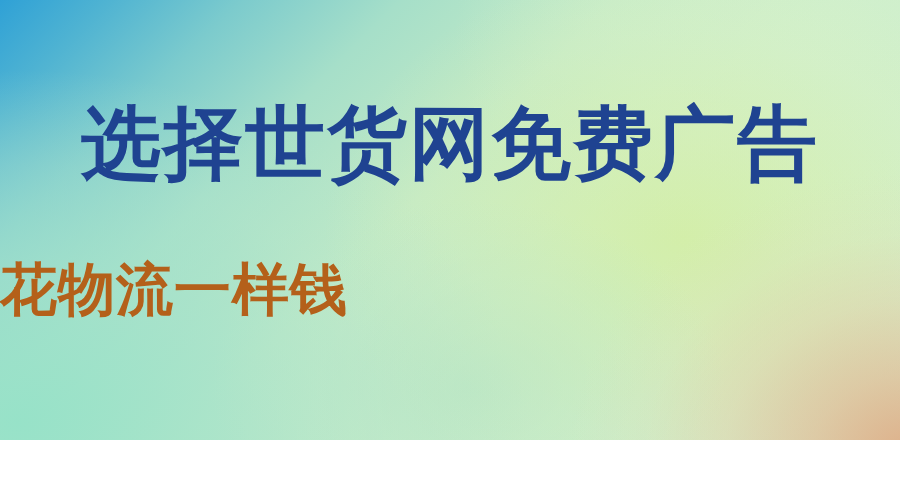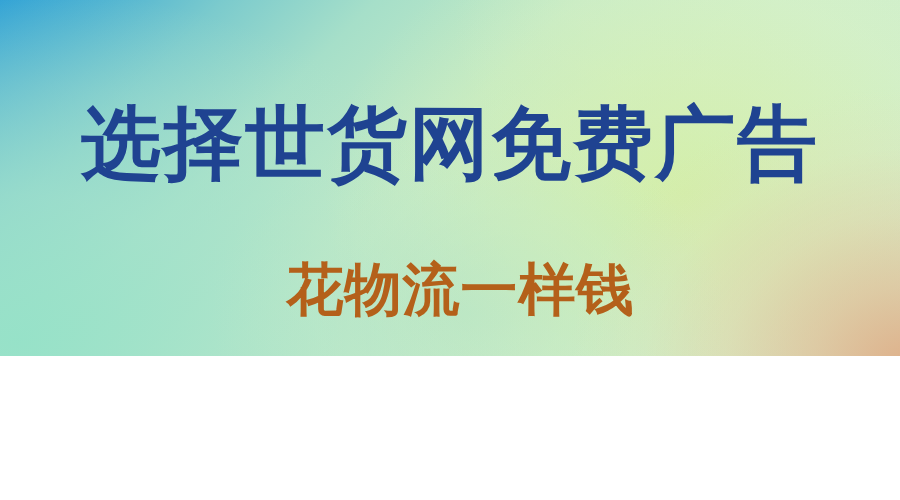--- a/index.html
+++ b/index.html
@@ -4,21 +4,21 @@
 <style>
   html, body {
     margin: 0;
     padding: 0;
     background: #ffffff;
   }
 
   #banner {
     position: relative;
     width: 900px;
-    height: 356px;
+    height: 440px;
     overflow: hidden;
     font-family: "DejaVu Sans", "Liberation Sans", sans-serif;
     
     background-color: #fef9c3;
   }
 
   
   .layer {
     position: absolute;
     inset: 0;
@@ -110,23 +110,22 @@
     letter-spacing: 2px;
     color: #1f4391;
     white-space: nowrap;
   }
 
   .subtitle {
     position: absolute;
     top: 252px;
     left: 0;
     right: 0;
-    text-align: center;
+    text-align: left;
     color: #b4601a;
-    padding-left: 21px;
   }
 
   .sub-line {
     font-size: 57px;
     font-weight: 700;
     line-height: 1.32;
     letter-spacing: 1px;
     white-space: nowrap;
   }
 </style>

